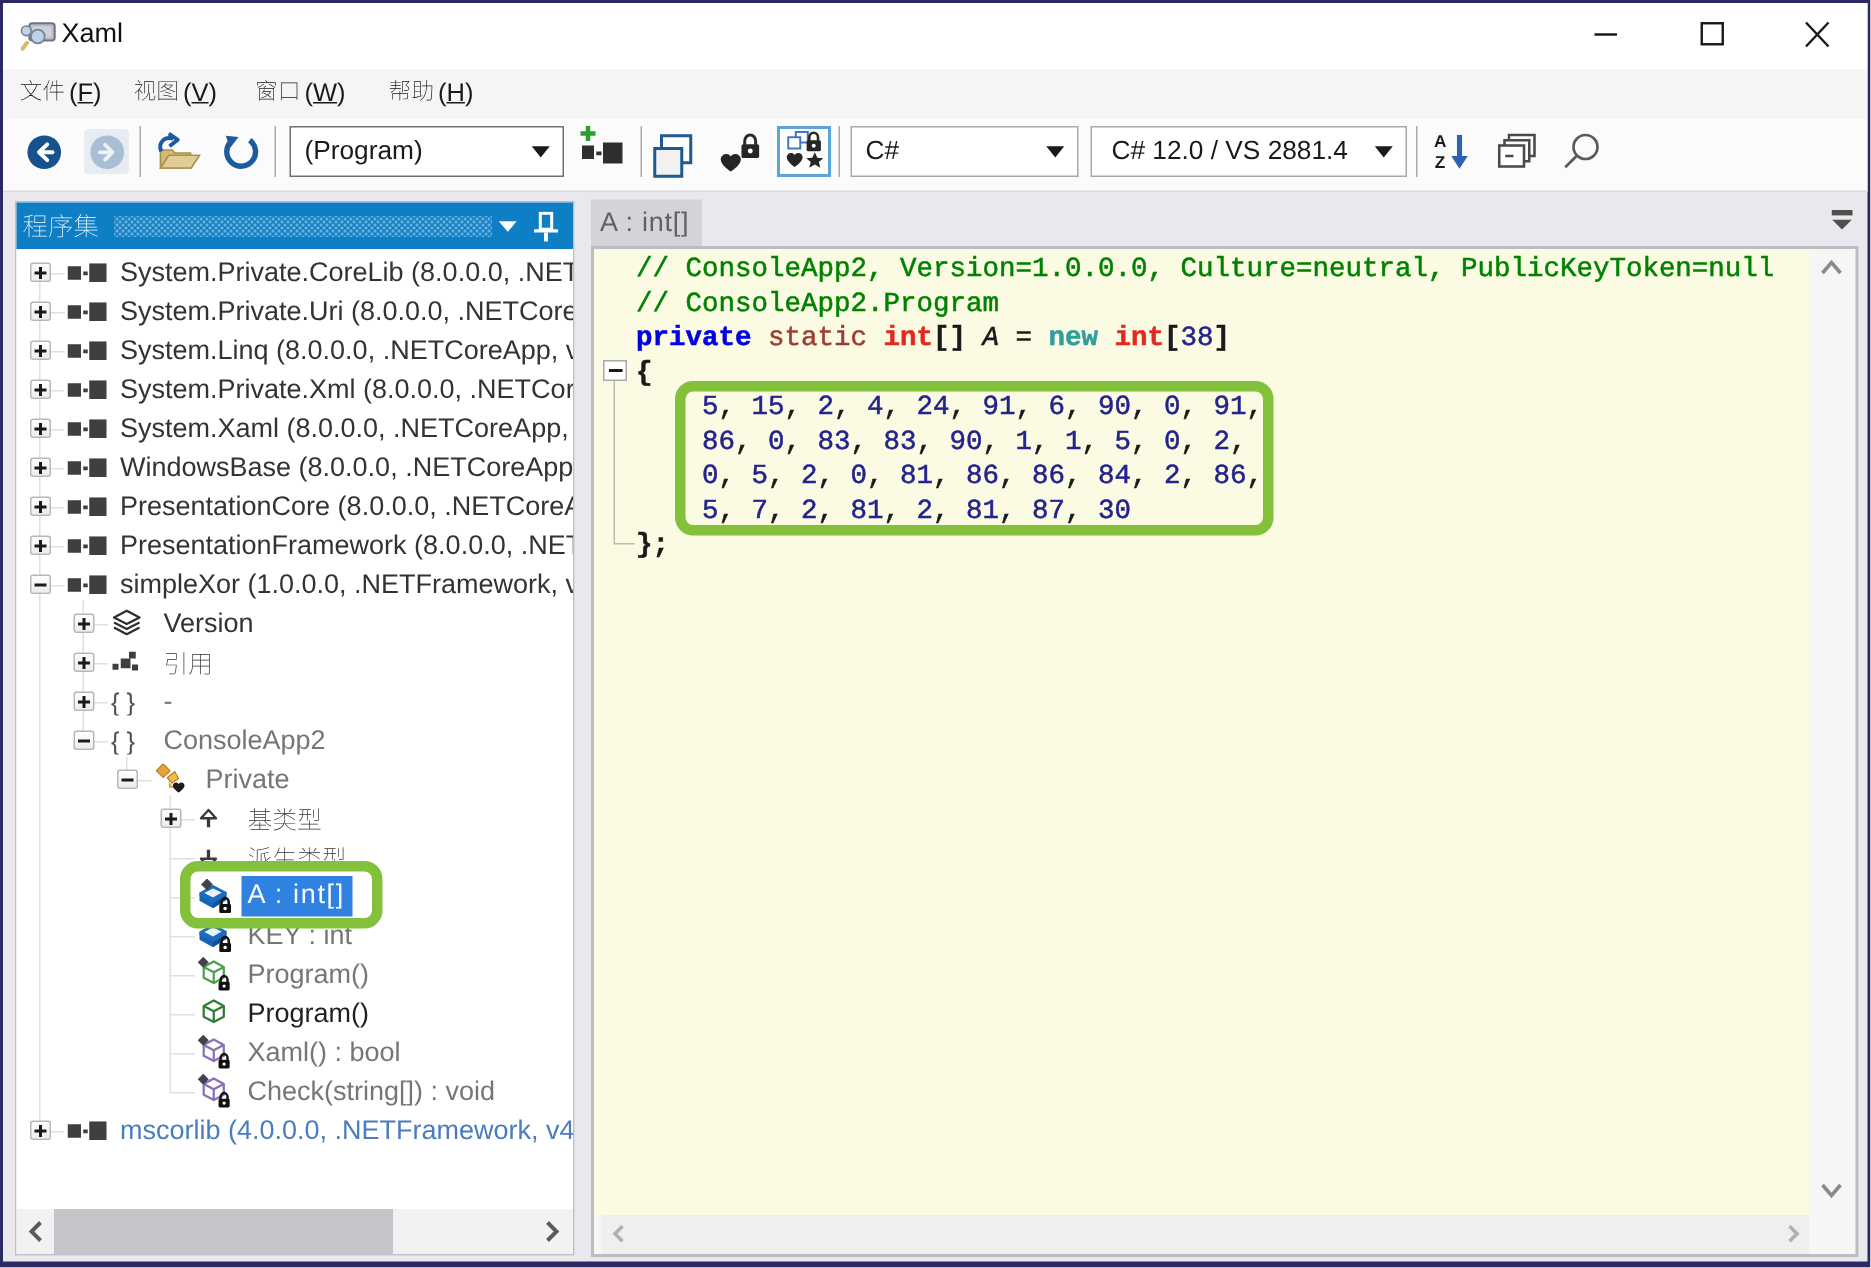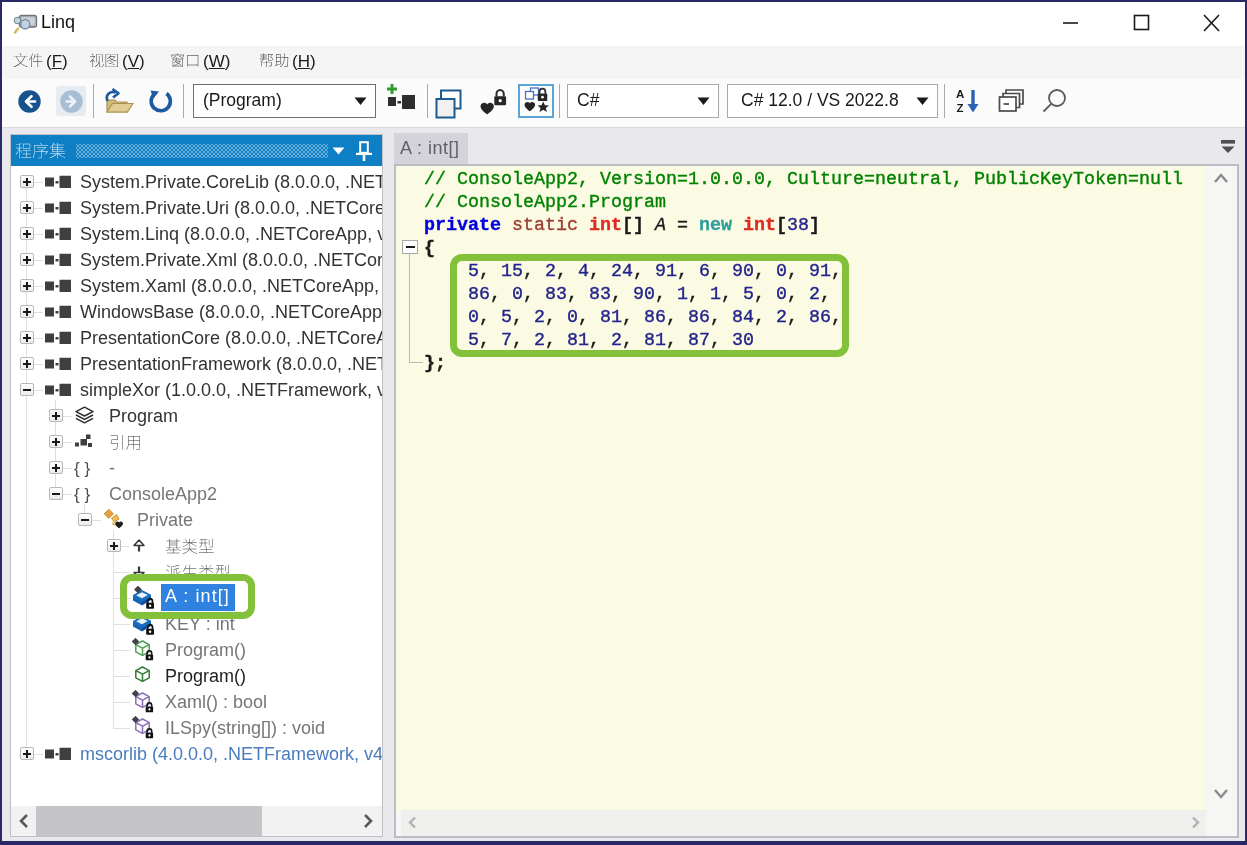--- a/index.html
+++ b/index.html
@@ -11,21 +11,21 @@
 <div class="a" style="left:0;top:0;width:1247px;height:845px;border:2px solid #2b2965;border-bottom-width:4px;background:#e9e9ed"></div>
 
 <div class="a" style="left:2px;top:2px;width:1243px;height:44px;background:#ffffff"></div>
 <svg class="a" style="left:13px;top:12px" width="28" height="24" viewBox="0 0 28 24">
 <rect x="6.5" y="3.5" width="17" height="11.5" rx="2" fill="#b5bac3" stroke="#6f747e" stroke-width="1.3"></rect>
 <rect x="8.5" y="5.5" width="13" height="7.5" rx="1" fill="#cdd2da"></rect>
 <line x1="5" y1="16.5" x2="2" y2="20.5" stroke="#d4bc68" stroke-width="2.6" stroke-linecap="round"></line>
 <circle cx="4.5" cy="8.5" r="3.2" fill="#c3d4e6" stroke="#75828f" stroke-width="1.1"></circle>
 <circle cx="12.2" cy="12.3" r="4.6" fill="#bed2e5" stroke="#75828f" stroke-width="1.2"></circle>
 </svg>
-<div class="a" style="left:41px;top:12px;font-size:18px;color:#101010">Linq</div>
+<div class="a" style="left:41px;top:12px;font-size:18px;color:#101010">Xaml</div>
 <svg class="a" style="left:1055px;top:10px" width="175" height="26" viewBox="0 0 175 26">
 <line x1="8" y1="13" x2="23" y2="13" stroke="#1a1a1a" stroke-width="1.6"></line>
 <rect x="79.5" y="5.5" width="14" height="14" fill="none" stroke="#1a1a1a" stroke-width="1.6"></rect>
 <line x1="149" y1="5" x2="164" y2="21" stroke="#1a1a1a" stroke-width="1.6"></line>
 <line x1="164" y1="5" x2="149" y2="21" stroke="#1a1a1a" stroke-width="1.6"></line>
 </svg>
 <div class="a" style="left:2px;top:46px;width:1243px;height:33px;background:#f5f5f6"></div>
 <div class="a" style="left:13px;top:53px;display:flex;align-items:flex-start">
     <svg width="30" height="19" viewBox="0 0 30 19" style="overflow:visible">
       <path transform="translate(0.0,13) scale(0.01520,-0.01520)" d="M758 634 788 623Q721 443 622 312Q522 180 385 88Q248 -4 68 -67Q66 -64 62 -58Q59 -53 55 -48Q51 -42 47 -39Q227 20 363 110Q499 201 596 330Q694 459 758 634ZM235 633Q297 470 400 336Q502 201 642 105Q781 9 955 -38Q952 -41 948 -46Q944 -51 940 -56Q936 -60 933 -65Q758 -15 618 82Q478 180 375 318Q272 455 208 623ZM56 646H948V617H56ZM434 824 462 833Q488 797 513 753Q538 709 551 678L522 667Q510 698 485 742Q460 787 434 824Z" fill="#1a1a1a"></path>
@@ -115,21 +115,21 @@
 <path d="M3.5 17.8 C3.5 16 5.1 15 6.5 15 C7.6 15 8.3 15.6 8.8 16.3 C9.3 15.6 10 15 11.1 15 C12.5 15 14.1 16 14.1 17.8 C14.1 20.6 9.5 23.8 8.8 24.3 C8.1 23.8 3.5 20.6 3.5 17.8 Z" fill="#252525"></path>
 <path d="M22.2 14.5 L23.9 18.2 L27.9 18.5 L24.9 21 L25.9 24.9 L22.2 22.7 L18.5 24.9 L19.5 21 L16.5 18.5 L20.5 18.2 Z" fill="#252525"></path>
 </svg>
 <div class="sep" style="left:559px;top:84px;height:34px"></div>
 <div class="a" style="left:567px;top:84px;width:152px;height:34px;background:#fff;border:1px solid #a9a9a9"></div>
 <div class="a" style="left:577px;top:90px;font-size:17.5px;color:#1a1a1a">C#</div>
 <svg class="a" style="left:697px;top:97px" width="13" height="9" viewBox="0 0 13 9">
     <path d="M0.5 0.5 L12.5 0.5 L6.5 8 Z" fill="#1a1a1a"></path>
   </svg>
 <div class="a" style="left:727px;top:84px;width:211px;height:34px;background:#fff;border:1px solid #a9a9a9"></div>
-<div class="a" style="left:741px;top:90px;font-size:17.5px;color:#1a1a1a">C# 12.0 / VS 2022.8</div>
+<div class="a" style="left:741px;top:90px;font-size:17.5px;color:#1a1a1a">C# 12.0 / VS 2881.4</div>
 <svg class="a" style="left:916px;top:97px" width="13" height="9" viewBox="0 0 13 9">
     <path d="M0.5 0.5 L12.5 0.5 L6.5 8 Z" fill="#1a1a1a"></path>
   </svg>
 <div class="sep" style="left:944px;top:84px;height:34px"></div>
 <svg class="a" style="left:956px;top:87px" width="30" height="29" viewBox="0 0 30 29">
 <text x="0" y="11" font-family="Liberation Sans" font-size="11.5" font-weight="bold" fill="#1a1a1a">A</text>
 <text x="0.5" y="25" font-family="Liberation Sans" font-size="11.5" font-weight="bold" fill="#1a1a1a">Z</text>
 <line x1="17" y1="3" x2="17" y2="20" stroke="#2a62b5" stroke-width="3.4"></line>
 <path d="M11.5 17 L17 25.5 L22.5 17 Z" fill="#2a62b5"></path>
 </svg>
@@ -279,21 +279,21 @@
     <div class="a" style="left:38px;top:243px;width:14px;height:13px;background:linear-gradient(#fff,#ececec);border:1px solid #b7b7b7;border-radius:2px"></div>
     <div class="a" style="left:41px;top:249px;width:8px;height:2px;background:#1a1a1a"></div>
     <div class="a" style="left:44px;top:246px;width:2px;height:8px;background:#1a1a1a"></div>
     <div class="a" style="left:63px;top:250px;transform:translateY(-50%)">
       <svg width="21" height="20" viewBox="0 0 21 20" fill="none" stroke="#2e2e2e" stroke-width="1.5" stroke-linejoin="round">
         <path d="M10.5 1.2 L19 5.6 L10.5 10 L2 5.6 Z"></path>
         <path d="M2 9 L10.5 13.4 L19 9"></path>
         <path d="M2 12.4 L10.5 16.8 L19 12.4"></path>
       </svg>
     </div>
-    <div class="a" style="left:98px;top:250px;transform:translateY(-50%);line-height:18px"><span style="font-size:18px;color:#333333;white-space:nowrap">Program</span></div>
+    <div class="a" style="left:98px;top:250px;transform:translateY(-50%);line-height:18px"><span style="font-size:18px;color:#333333;white-space:nowrap">Version</span></div>
     <div class="a" style="left:44px;top:276px;width:17px;height:1px;background:#e0e0e0"></div>
     <div class="a" style="left:38px;top:269px;width:14px;height:13px;background:linear-gradient(#fff,#ececec);border:1px solid #b7b7b7;border-radius:2px"></div>
     <div class="a" style="left:41px;top:275px;width:8px;height:2px;background:#1a1a1a"></div>
     <div class="a" style="left:44px;top:272px;width:2px;height:8px;background:#1a1a1a"></div>
     <div class="a" style="left:63px;top:276px;transform:translateY(-50%)">
       <svg width="19" height="17" viewBox="0 0 19 17">
         <rect x="1" y="9" width="4" height="4" fill="#3f3f3f"></rect>
         <rect x="6.5" y="5.5" width="6.5" height="6.5" fill="#3f3f3f"></rect>
         <rect x="12" y="1" width="4.5" height="4.5" fill="#3f3f3f"></rect>
         <rect x="14" y="9.5" width="4" height="4" fill="#3f3f3f"></rect>
@@ -450,21 +450,21 @@
           <path d="M0.3 4.1 L7 7.7 L13.7 4.1 M7 7.7 L7 14.9" fill="none"></path>
         </g>
         <rect x="0.9" y="0.9" width="5.2" height="5.2" transform="rotate(45 3.5 3.5)" fill="#3f434a"></rect>
         <g transform="translate(13.5,12.5)">
           <path d="M1.6 4.2 L1.6 2.8 A2.3 2.6 0 0 1 6.2 2.8 L6.2 4.2" fill="none" stroke="#111" stroke-width="1.6"></path>
           <rect x="0.2" y="4" width="7.4" height="5.8" rx="0.9" fill="#111"></rect>
           <circle cx="3.9" cy="6.9" r="1.1" fill="#fff"></circle>
         </g>
       </svg>
     </div>
-    <div class="a" style="left:154px;top:562px;transform:translateY(-50%);line-height:18px"><span style="font-size:18px;color:#767676;white-space:nowrap">ILSpy(string[]) : void</span></div>
+    <div class="a" style="left:154px;top:562px;transform:translateY(-50%);line-height:18px"><span style="font-size:18px;color:#767676;white-space:nowrap">Check(string[]) : void</span></div>
     <div class="a" style="left:15px;top:588px;width:17px;height:1px;background:#e0e0e0"></div>
     <div class="a" style="left:9px;top:581px;width:14px;height:13px;background:linear-gradient(#fff,#ececec);border:1px solid #b7b7b7;border-radius:2px"></div>
     <div class="a" style="left:12px;top:587px;width:8px;height:2px;background:#1a1a1a"></div>
     <div class="a" style="left:15px;top:584px;width:2px;height:8px;background:#1a1a1a"></div>
     <div class="a" style="left:34px;top:588px;transform:translateY(-50%)">
       <svg width="26" height="13" viewBox="0 0 26 13">
         <rect x="0" y="2" width="9" height="9" fill="#3f3f3f"></rect>
         <rect x="10.5" y="5.5" width="3" height="2.5" fill="#3f3f3f"></rect>
         <rect x="14.5" y="0" width="12" height="12.5" fill="#3f3f3f"></rect>
       </svg>

